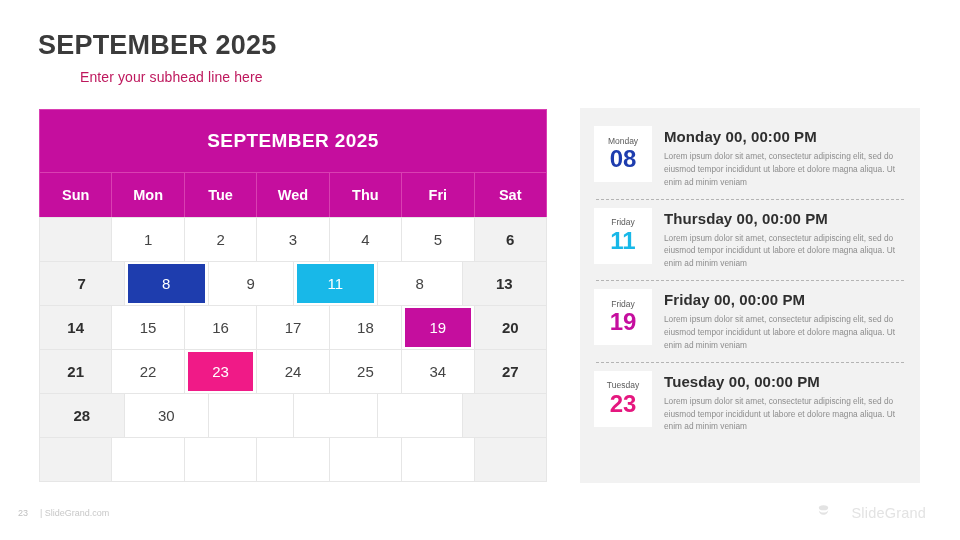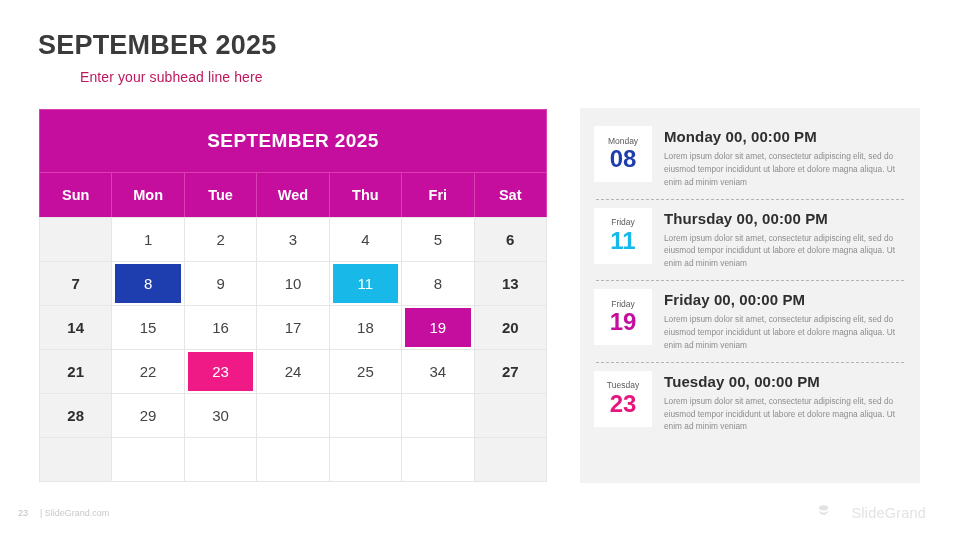--- a/index.html
+++ b/index.html
@@ -243,21 +243,20 @@
         <div class="cal-cell">4</div>
         <div class="cal-cell">5</div>
         <div class="cal-cell weekend">6</div>
       </div>
       <div class="cal-week">
         <div class="cal-cell weekend">7</div>
         <div class="cal-cell">
           <div class="day-chip hl-blue">8</div>
         </div>
         <div class="cal-cell">9</div>
-        <div class="cal-cell">10</div>
         <div class="cal-cell">
           <div class="day-chip hl-cyan">11</div>
         </div>
         <div class="cal-cell">8</div>
         <div class="cal-cell weekend">13</div>
       </div>
       <div class="cal-week">
         <div class="cal-cell weekend">14</div>
         <div class="cal-cell">15</div>
         <div class="cal-cell">16</div>
@@ -274,21 +273,20 @@
         <div class="cal-cell">
           <div class="day-chip hl-pink">23</div>
         </div>
         <div class="cal-cell">24</div>
         <div class="cal-cell">25</div>
         <div class="cal-cell">34</div>
         <div class="cal-cell weekend">27</div>
       </div>
       <div class="cal-week">
         <div class="cal-cell weekend">28</div>
-        <div class="cal-cell">29</div>
         <div class="cal-cell">30</div>
         <div class="cal-cell empty"></div>
         <div class="cal-cell empty"></div>
         <div class="cal-cell empty"></div>
         <div class="cal-cell weekend empty"></div>
       </div>
       <div class="cal-week">
         <div class="cal-cell weekend empty"></div>
         <div class="cal-cell empty"></div>
         <div class="cal-cell empty"></div>

